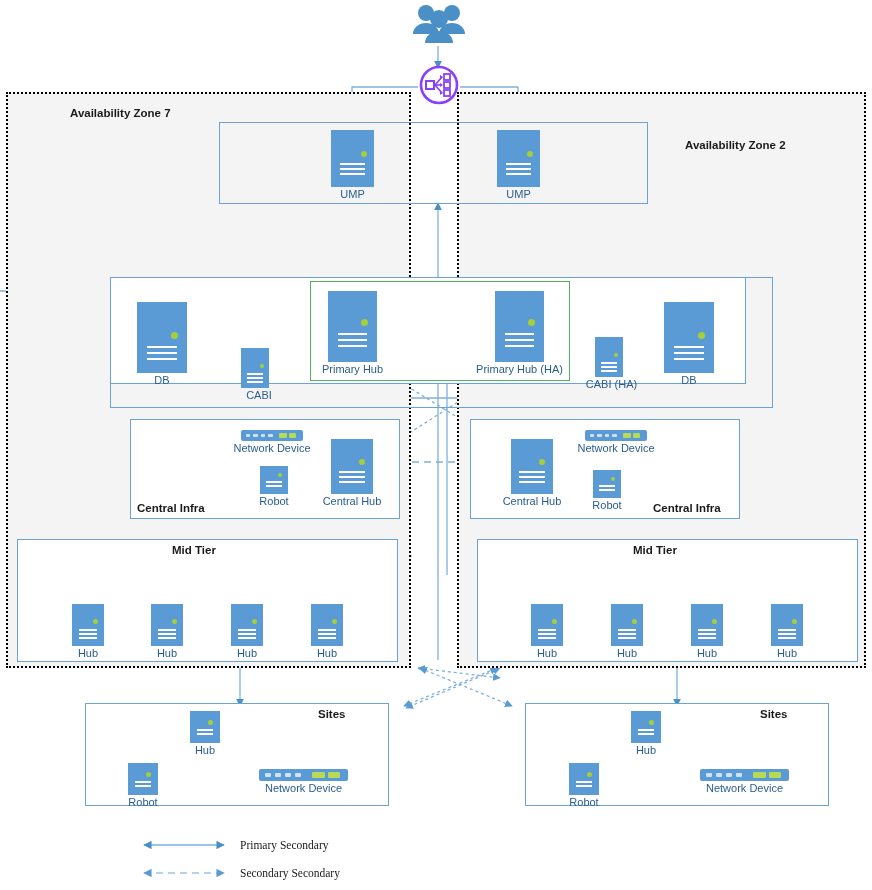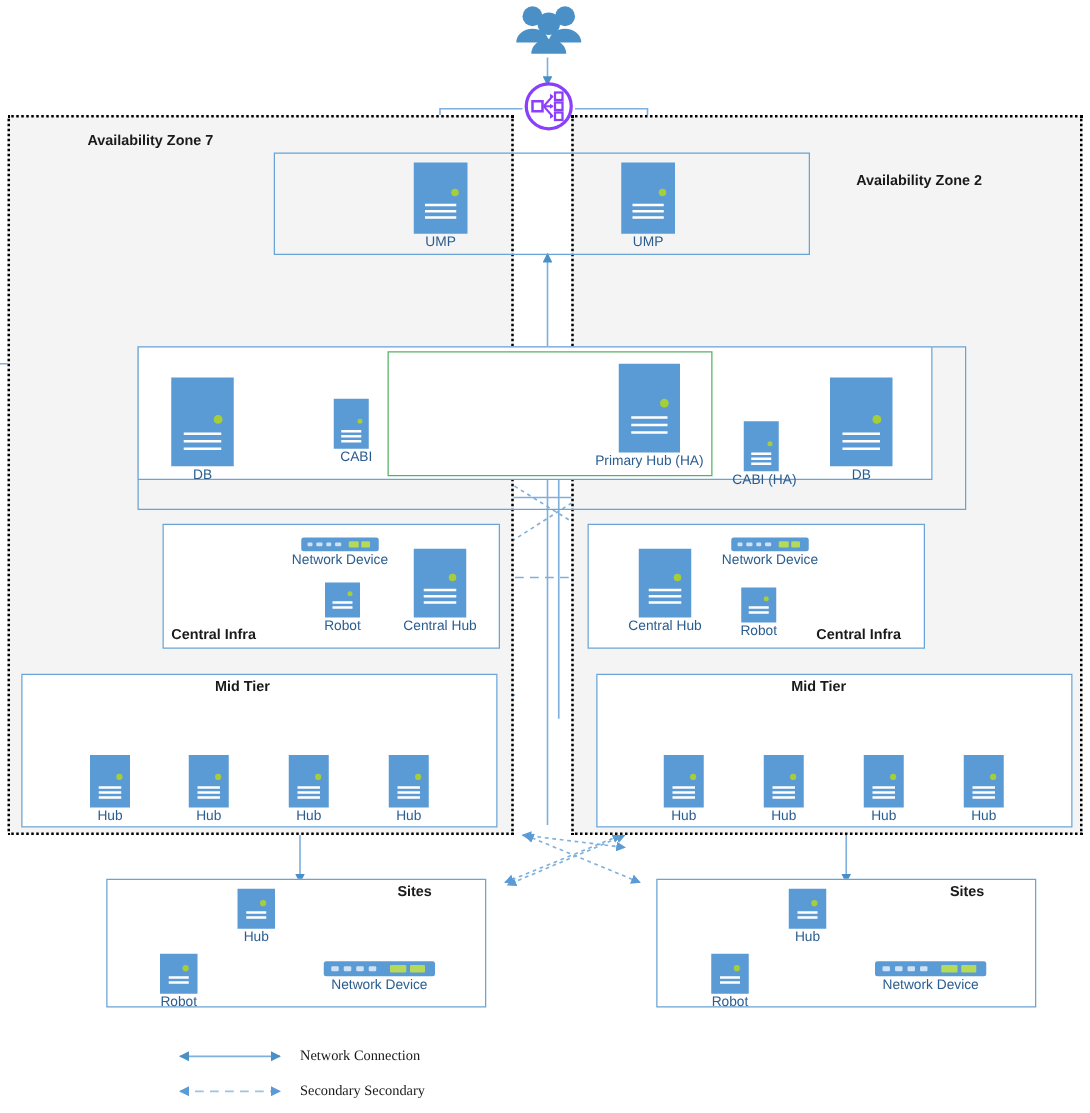--- a/index.html
+++ b/index.html
@@ -229,30 +229,39 @@
   <div class="node" style="left:137px;top:302px;width:50px;height:71px;">
     <div class="srv" style="width:50px;height:71px;">
       <div class="dot" style="right:9px;top:30px;width:7px;height:7px;"></div>
       <div class="ln" style="left:10px;right:10px;top:44px;height:2px;"></div>
       <div class="ln" style="left:10px;right:10px;top:50px;height:2px;"></div>
       <div class="ln" style="left:10px;right:10px;top:56px;height:2px;"></div>
     </div>
     <div class="cap">DB</div>
   </div>
 
-  <div class="node" style="left:241px;top:319px;width:36px;height:40px;margin-left:26px;">
+  <div class="node" style="left:241px;top:348px;width:36px;height:40px;">
     <div class="srv" style="width:28px;height:40px;">
       <div class="dot" style="right:5px;top:16px;width:4px;height:4px;"></div>
       <div class="ln" style="left:6px;right:6px;top:25px;height:1.5px;"></div>
       <div class="ln" style="left:6px;right:6px;top:29px;height:1.5px;"></div>
       <div class="ln" style="left:6px;right:6px;top:33px;height:1.5px;"></div>
     </div>
     <div class="cap">CABI</div>
   </div>
 
+  <div class="node" style="left:328px;top:291px;width:49px;height:71px;">
+    <div class="srv" style="width:49px;height:71px;">
+      <div class="dot" style="right:9px;top:28px;width:7px;height:7px;"></div>
+      <div class="ln" style="left:10px;right:10px;top:42px;height:2px;"></div>
+      <div class="ln" style="left:10px;right:10px;top:48px;height:2px;"></div>
+      <div class="ln" style="left:10px;right:10px;top:54px;height:2px;"></div>
+    </div>
+    <div class="cap">Primary Hub</div>
+  </div>
 
   <div class="node" style="left:495px;top:291px;width:49px;height:71px;">
     <div class="srv" style="width:49px;height:71px;">
       <div class="dot" style="right:9px;top:28px;width:7px;height:7px;"></div>
       <div class="ln" style="left:10px;right:10px;top:42px;height:2px;"></div>
       <div class="ln" style="left:10px;right:10px;top:48px;height:2px;"></div>
       <div class="ln" style="left:10px;right:10px;top:54px;height:2px;"></div>
     </div>
     <div class="cap">Primary Hub (HA)</div>
   </div>
@@ -472,21 +481,21 @@
   <div class="legend" style="left:140px;top:838px;width:300px;height:46px;">
     <div class="legend-row" style="left:0;top:0;">
       <svg width="88" height="14" viewBox="0 0 88 14">
         <defs>
           <marker id="lg1" viewBox="0 0 10 10" refX="9" refY="5" markerWidth="6" markerHeight="6" orient="auto-start-reverse">
             <path d="M0,0 L10,5 L0,10 z" fill="#4a90c7"></path>
           </marker>
         </defs>
         <path d="M4,7 L84,7" stroke="#7fb0dd" stroke-width="1.4" fill="none" marker-start="url(#lg1)" marker-end="url(#lg1)"></path>
       </svg>
-      <span class="legend-text">Network Connection</span>
+      <span class="legend-text">Primary Secondary</span>
     </div>
     <div class="legend-row" style="left:0;top:28px;">
       <svg width="88" height="14" viewBox="0 0 88 14">
         <defs>
           <marker id="lg2" viewBox="0 0 10 10" refX="9" refY="5" markerWidth="6" markerHeight="6" orient="auto-start-reverse">
             <path d="M0,0 L10,5 L0,10 z" fill="#5b9bd5"></path>
           </marker>
         </defs>
         <path d="M4,7 L84,7" stroke="#9cc3e5" stroke-width="1.4" fill="none" stroke-dasharray="7 5" marker-start="url(#lg2)" marker-end="url(#lg2)"></path>
       </svg>

